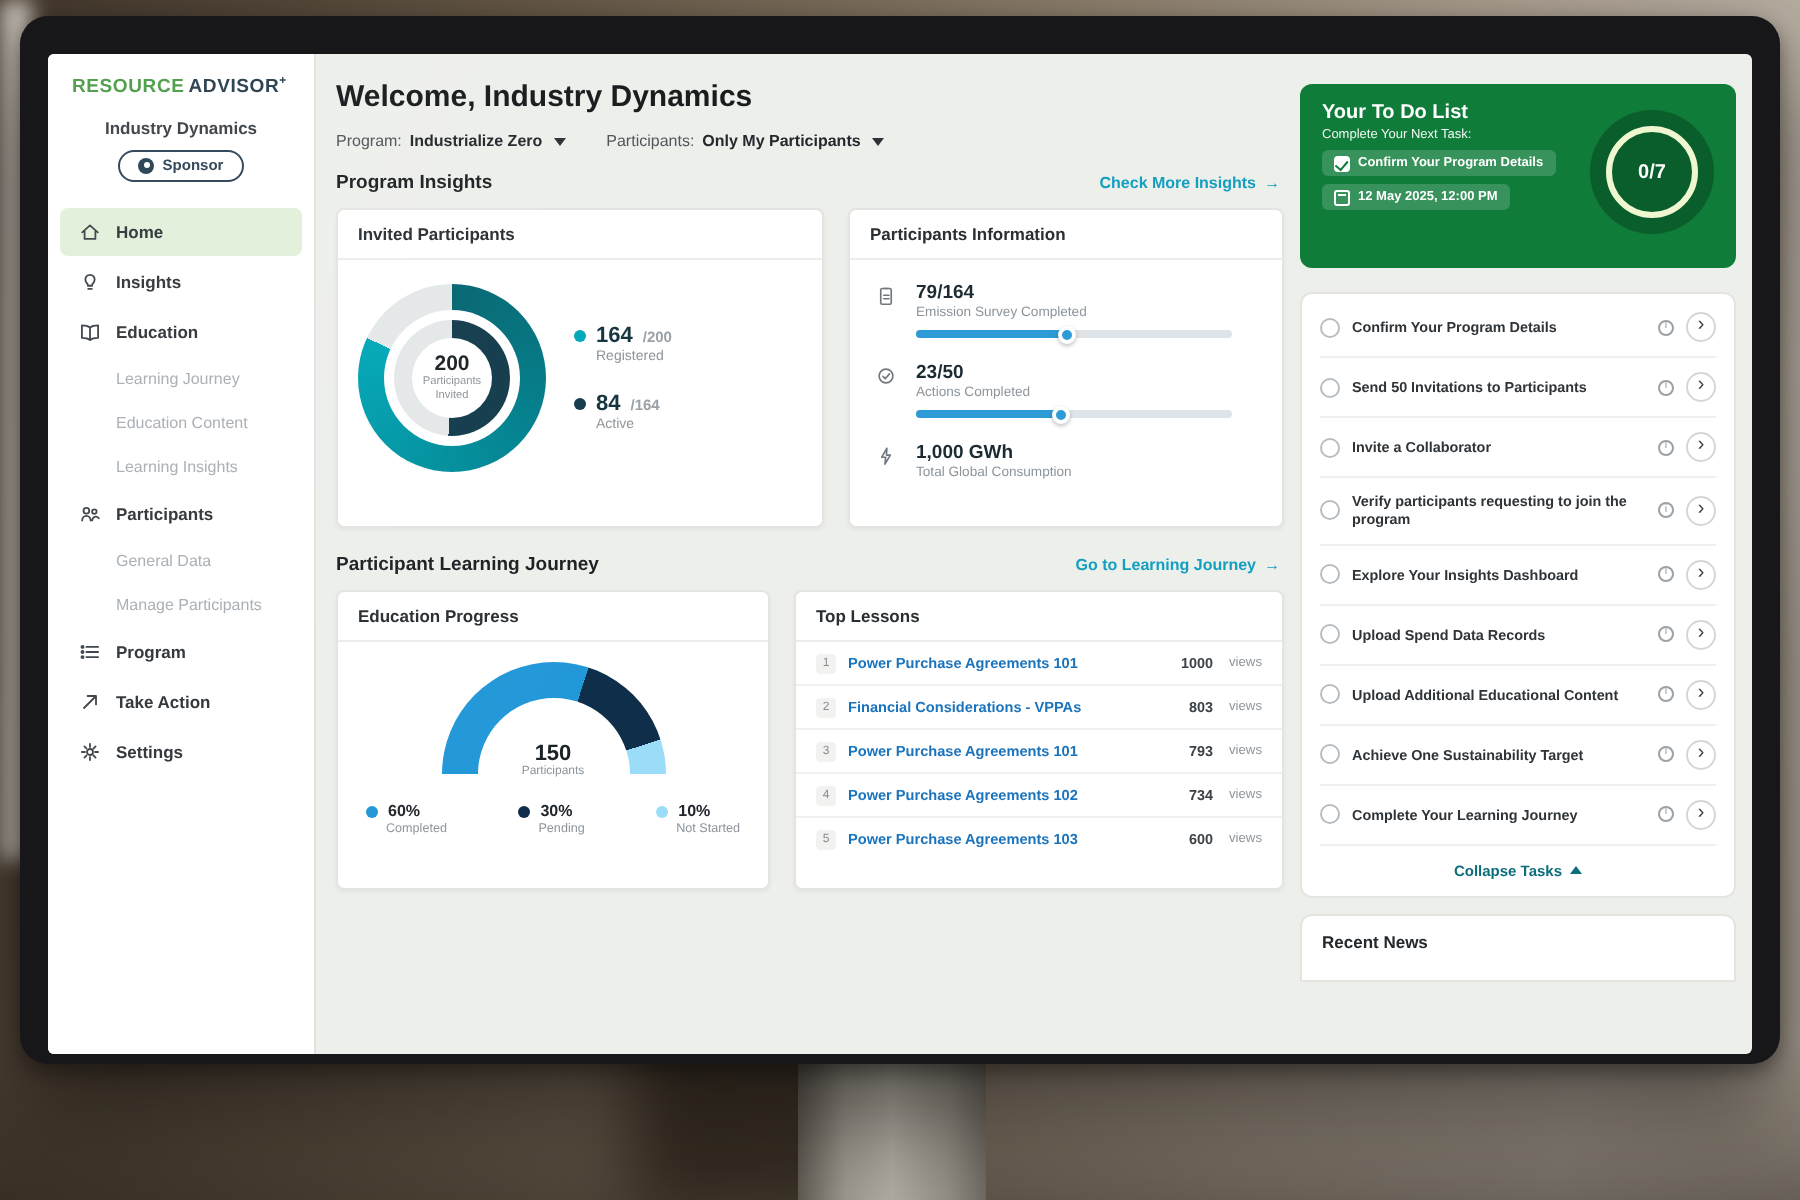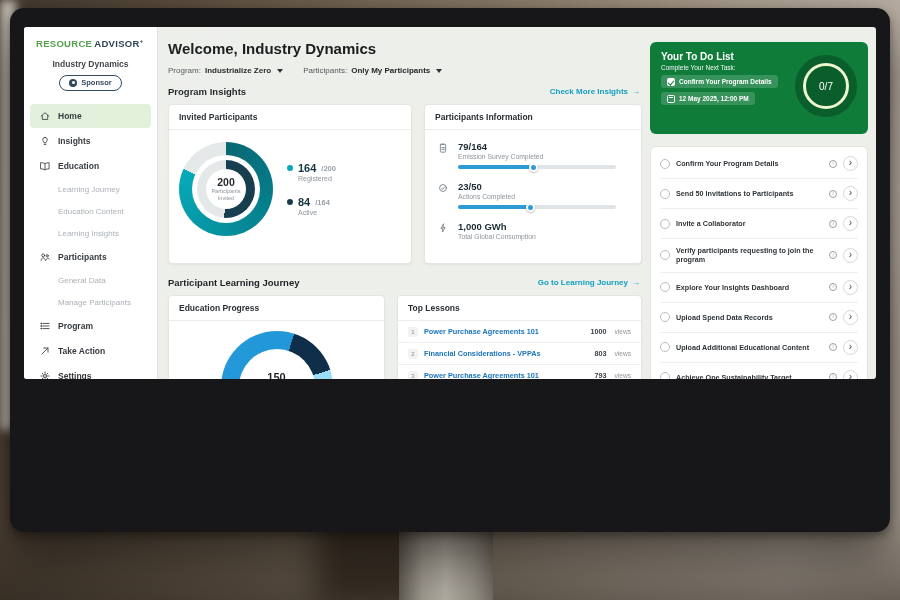--- a/index.html
+++ b/index.html
@@ -9,21 +9,21 @@
   
   .bg{position:absolute;inset:0;background:linear-gradient(102deg,#42372c 0%,#544739 14%,#6b5d4c 30%,#8a7c6a 52%,#a89c8d 72%,#b7ada1 88%,#a89e91 100%)}
   .bg-glow{position:absolute;right:-60px;top:40px;width:420px;height:320px;border-radius:50%;background:radial-gradient(closest-side,rgba(225,217,204,.55),rgba(225,217,204,0));filter:blur(18px)}
   .bg-strip{position:absolute;left:0;top:0;width:16px;height:430px;background:#d8d3ca;filter:blur(5px);opacity:.85}
   .bg-band{position:absolute;left:316px;top:498px;width:130px;height:110px;background:#33281d;filter:blur(16px);opacity:.8}
   .bg-bottom{position:absolute;left:0;bottom:0;width:100%;height:80px;background:linear-gradient(rgba(25,20,15,0),rgba(25,20,15,.45))}
 
   
   .stand{position:absolute;left:399px;top:528px;width:94px;height:72px;background:linear-gradient(90deg,#5f5a52,#9d988e 25%,#b2ada3 50%,#948f85 80%,#6f6a62)}
   .monitor{position:absolute;left:10px;top:8px;width:880px;height:524px;background:#17171a;border-radius:14px;box-shadow:0 26px 50px rgba(10,8,6,.55),0 4px 10px rgba(0,0,0,.4)}
-  .screen{position:absolute;left:14px;top:19px;width:852px;height:352px;background:#edefeb;border-radius:3px;overflow:hidden}
+  .screen{position:absolute;left:14px;top:19px;width:852px;height:500px;background:#edefeb;border-radius:3px;overflow:hidden}
   .screen::after{content:"";position:absolute;inset:0;background:linear-gradient(115deg,rgba(255,255,255,.06) 0%,rgba(255,255,255,0) 38%);pointer-events:none}
 
   
   .sidebar{position:absolute;left:0;top:0;width:134px;height:100%;background:#fff;border-right:1px solid #e2e3df;padding-top:11px}
   .logo{padding-left:12px;font-size:9.5px;font-weight:700;letter-spacing:.3px;white-space:nowrap}
   .logo-res{color:#4a9b45}
   .logo-adv{color:#263d4d;margin-left:2px}
   .logo-plus{color:#263d4d;font-size:6px}
   .org{text-align:center;font-size:8.5px;font-weight:700;color:#3a3f44;margin-top:10px}
   .sponsor{display:flex;align-items:center;gap:4px;width:fit-content;margin:6px auto 0;border:1px solid #2c4256;border-radius:9px;padding:2px 9px 2.5px;font-size:7.5px;font-weight:600;color:#2c4256;cursor:pointer}
@@ -102,21 +102,21 @@
   .rightp{position:absolute;right:8px;top:15px;width:218px}
   .todo-card{position:relative;background:var(--bg,#0f7c3a);border-radius:6px;height:92px;padding:9px 11px;color:#fff;margin-bottom:12px;overflow:hidden}
   .t-title{font-size:10px;font-weight:700;position:relative;z-index:2}
   .t-sub{font-size:6.5px;margin-top:2px;opacity:.95;position:relative;z-index:2}
   .t-pill{display:flex;align-items:center;gap:4px;background:rgba(255,255,255,.17);border-radius:3px;padding:2.5px 6px;margin-top:4px;font-size:6.5px;font-weight:600;width:fit-content;max-width:146px;position:relative;z-index:2;cursor:pointer}
   .t-check{width:8px;height:8px;flex:0 0 8px;background:#fff;border-radius:2px;position:relative}
   .t-check::after{content:"";position:absolute;left:2.2px;top:1.2px;width:2.6px;height:4.6px;border:solid var(--bg,#0f7c3a);border-width:0 1.3px 1.3px 0;transform:rotate(40deg)}
   .t-cal{width:8px;height:8px;flex:0 0 8px;border:1px solid #fff;border-radius:1.5px;position:relative}
   .t-cal::after{content:"";position:absolute;left:1px;right:1px;top:1.5px;height:1px;background:#fff}
   .t-ringwrap{position:absolute;right:11px;top:13px;width:62px;height:62px;border-radius:50%;background:var(--bgd,#0a5e2c);display:flex;align-items:center;justify-content:center;z-index:1}
-  .t-ring{width:46px;height:46px;border-radius:50%;border:3.5px solid #eef7cf;display:flex;align-items:center;justify-content:center;font-size:10px;font-weight:400}
+  .t-ring{width:46px;height:46px;border-radius:50%;border:3.5px solid #eef7cf;display:flex;align-items:center;justify-content:center;font-size:10px;font-weight:700}
 
   .tasks-card{background:#fff;border:1px solid #e4e5e1;border-radius:6px;padding:2px 9px 3px}
   .task-row{display:flex;align-items:center;gap:6px;padding:7px 0;border-bottom:1px solid #efefec;cursor:pointer}
   .t-cb{width:10px;height:10px;flex:0 0 10px;border:1.4px solid #b7bec3;border-radius:50%;cursor:pointer}
   .t-label{flex:1;font-size:7.2px;font-weight:600;color:#2f3438;line-height:1.3}
   .t-info{width:8px;height:8px;flex:0 0 8px;border:1px solid #9aa1a7;border-radius:50%;color:#9aa1a7;display:flex;align-items:center;justify-content:center;cursor:pointer}
   .t-info::after{content:"i";font-size:5.5px;line-height:1}
   .t-go{width:15px;height:15px;flex:0 0 15px;border:1px solid #d4d7d9;border-radius:50%;display:flex;align-items:center;justify-content:center;cursor:pointer}
   .t-go::after{content:"\203A";font-size:10px;color:#3f464c;line-height:1;margin-top:-1px}
   .collapse{display:flex;align-items:center;justify-content:center;gap:4px;padding:8px 0 5px;font-size:7.5px;font-weight:700;color:#0e6d7a;cursor:pointer}

